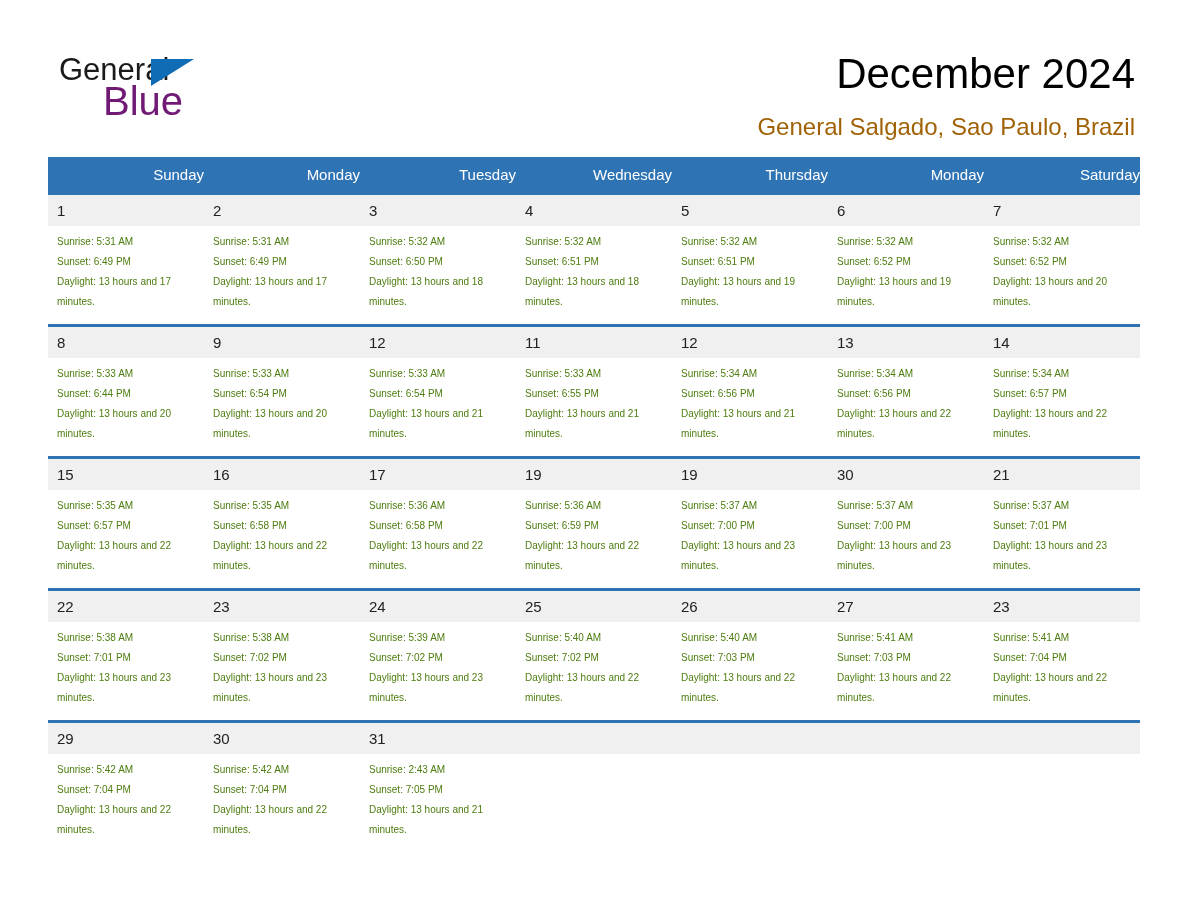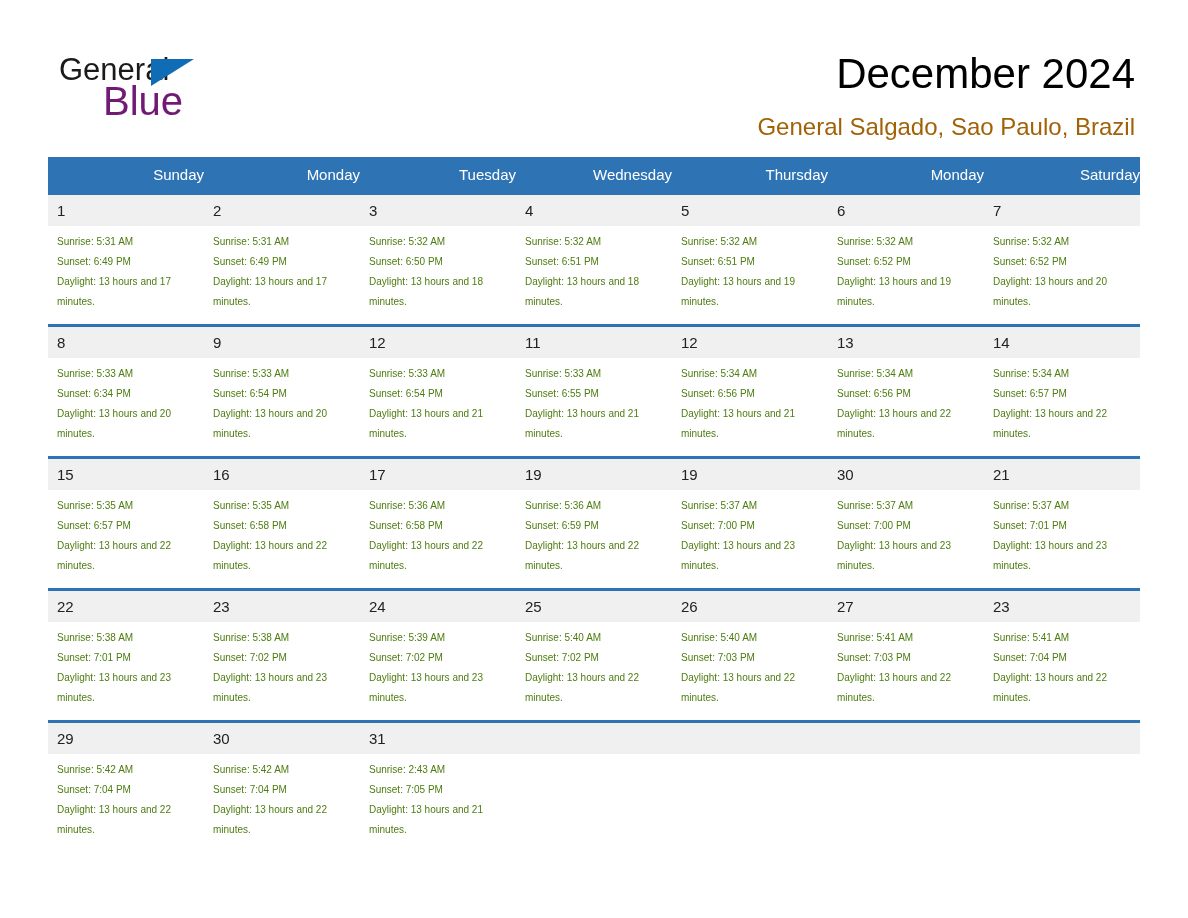--- a/index.html
+++ b/index.html
@@ -246,21 +246,21 @@
             </div>
           </td>
       </tr>
 
       <tr class="week-row">
         <td>
             <div class="day-cell-inner">
               <div class="day-num">8</div>
               <div class="day-info">
                 <div>Sunrise: 5:33 AM</div>
-                <div>Sunset: 6:34 PM</div>
+                <div>Sunset: 6:44 PM</div>
                 <div class="dl-wrap">Daylight: 13 hours and 20 minutes.</div>
               </div>
             </div>
           </td>
         <td>
             <div class="day-cell-inner">
               <div class="day-num">9</div>
               <div class="day-info">
                 <div>Sunrise: 5:33 AM</div>
                 <div>Sunset: 6:54 PM</div>

